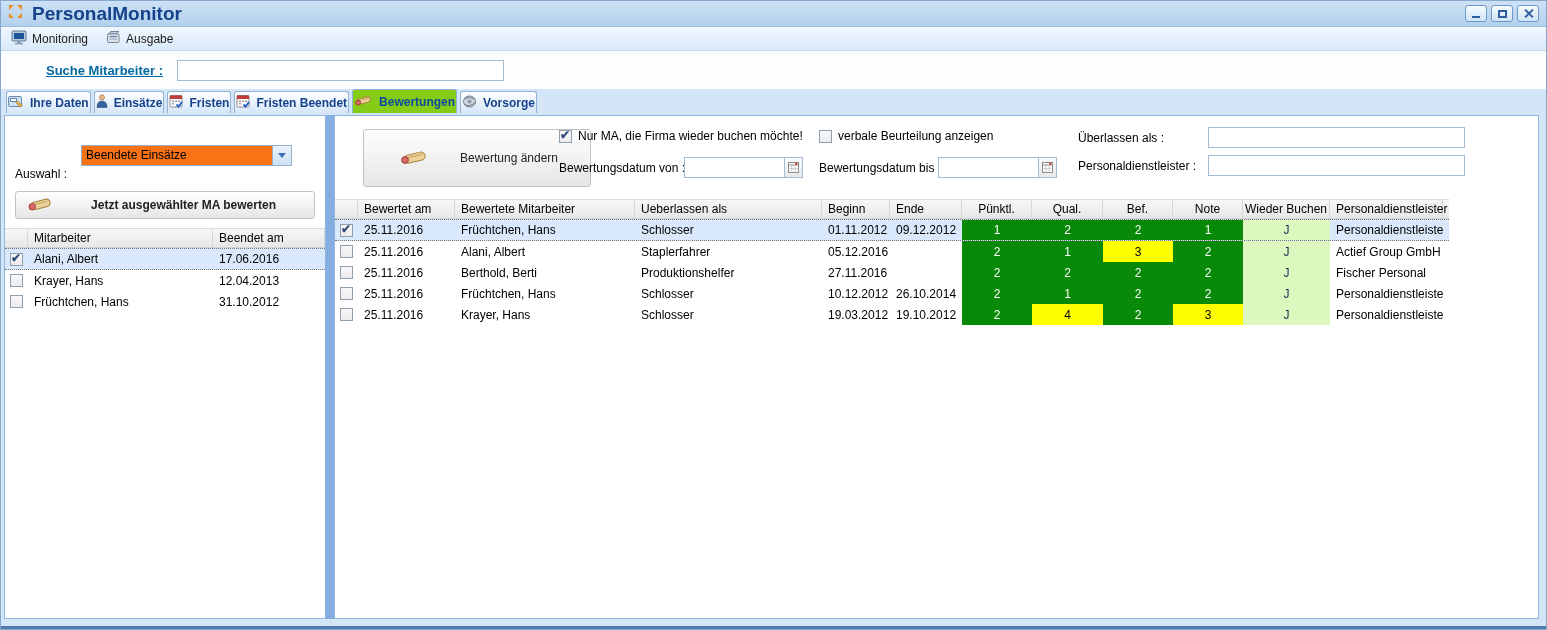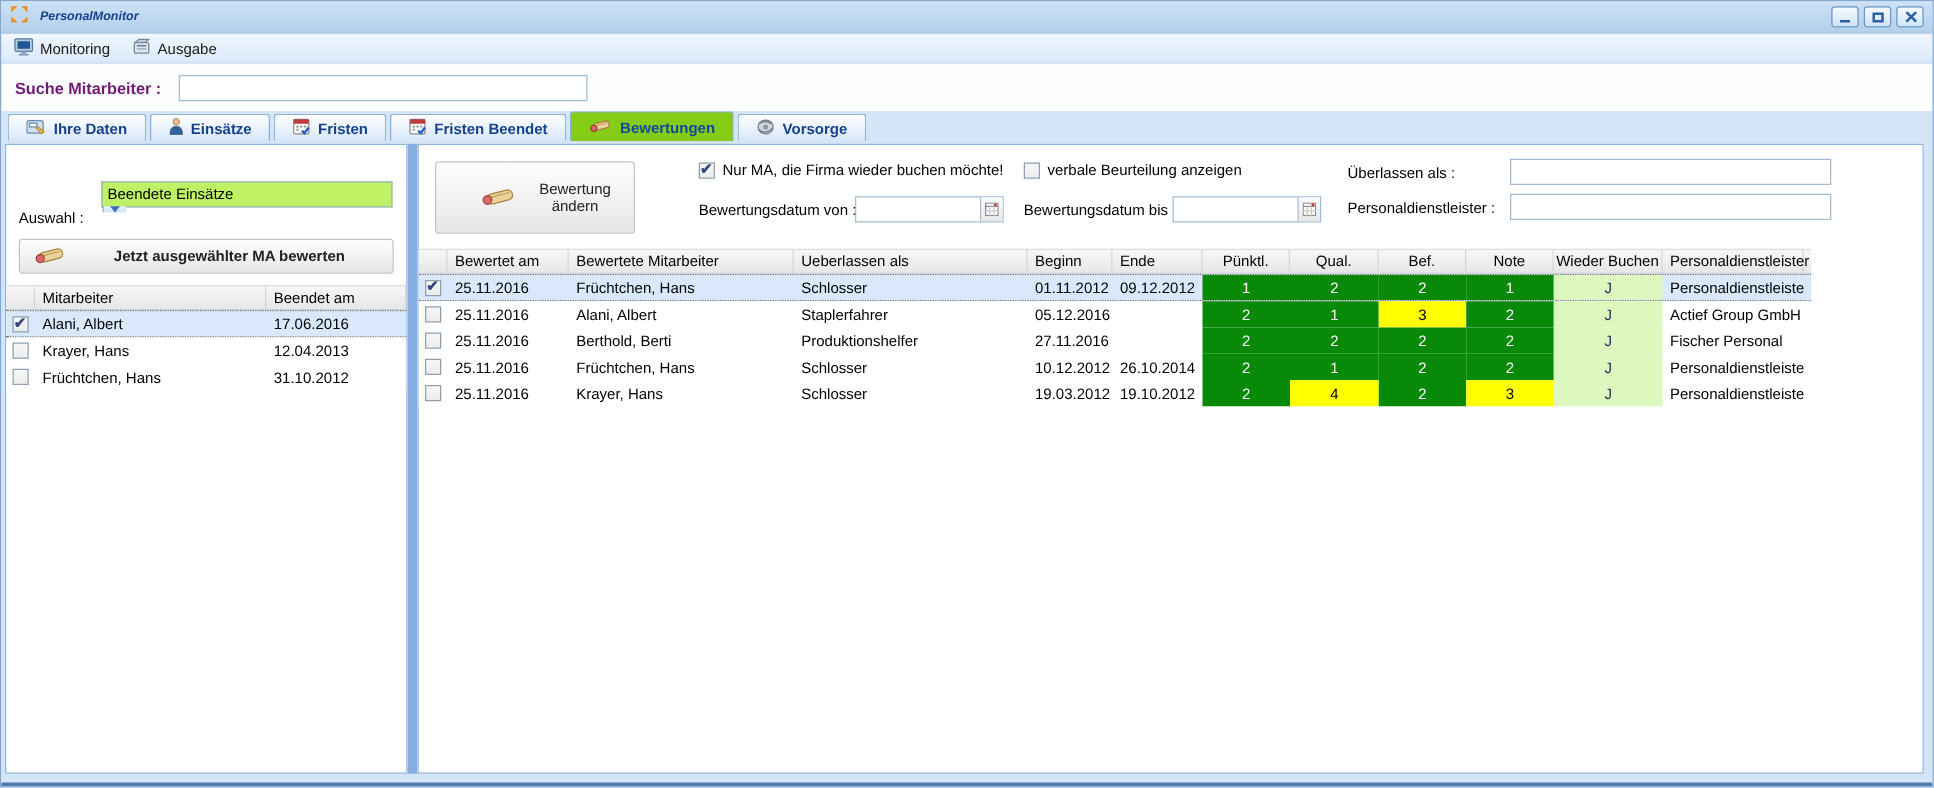--- a/index.html
+++ b/index.html
@@ -1,61 +1,61 @@
 <!DOCTYPE html>
 <html><head>
 <meta charset="utf-8">
 <style>
   * { box-sizing: border-box; margin: 0; padding: 0; }
   html,body { width:1547px; height:630px; font-family:"Liberation Sans", sans-serif; }
   .window { position:relative; width:1547px; height:630px; background:#d3e5f7; border:1px solid #86a7cc; overflow:hidden; }
 
   
   .titlebar { height:26px; background:linear-gradient(#cde1f6,#b2d0ec); display:flex; align-items:center; padding:0 7px; border-bottom:1px solid #9dbde0; }
-  .app-title { color:#15428b; font-size:10px; font-weight:bold; margin-left:9px;font-style:italic; }
+  .app-title { color:#15428b; font-size:19px; font-weight:bold; margin-left:9px; }
   .win-btns { margin-left:auto; display:flex; gap:4px; }
   .win-btn { width:22px; height:17px; border:1px solid #6f98c8; border-radius:3px; background:linear-gradient(#f6fafe,#cfe4f7); display:grid; place-items:center; cursor:default; }
   .glyph-min { width:8px; height:2px; background:#2d5f9e; margin-top:6px; }
   .glyph-max { width:9px; height:8px; border:2px solid #2d5f9e; }
   .glyph-close { position:relative; width:9px; height:9px; }
   .glyph-close:before,.glyph-close:after { content:""; position:absolute; left:4px; top:-1px; width:2px; height:11px; background:#2d5f9e; }
   .glyph-close:before { transform:rotate(45deg); } .glyph-close:after { transform:rotate(-45deg); }
 
   
   .menubar { height:24px; background:linear-gradient(#f1f7fe,#d9e9fa); display:flex; align-items:center; gap:10px; padding:0 6px; border-bottom:1px solid #c6daef; }
   .menu-item { display:flex; align-items:center; gap:5px; font-size:12px; color:#1a1a1a; padding:2px 4px; cursor:default; }
 
   
   .searchrow { height:38px; background:#fcfdff; display:flex; align-items:center; padding:0 11px; }
-  .search-label { font-size:13px; font-weight:bold; color:#701a75; }
+  .search-label { font-size:13px; font-weight:bold; text-decoration:underline; color:#0369a1;margin-left:34px; }
   .search-input { margin-left:14px; width:327px; height:21px; border:1px solid #a3bcd5; background:#fff; font-size:12px; padding:0 4px; outline:none; }
 
   
   .tabstrip { height:24px; background:#d3e5f7; display:flex; align-items:flex-end; gap:3px; padding-left:5px; }
-  .tab { height:22px; display:flex; align-items:center; gap:6px; padding:0 14px; background:linear-gradient(#ffffff,#d5e6f8); border:1px solid #93b2d6; border-bottom:none; border-radius:3px 3px 0 0; color:#15428b; font-size:12px; font-weight:bold; cursor:default; }
+  .tab { height:22px; display:flex; align-items:center; gap:6px; padding:0 1px; background:linear-gradient(#ffffff,#d5e6f8); border:1px solid #93b2d6; border-bottom:none; border-radius:3px 3px 0 0; color:#15428b; font-size:12px; font-weight:bold; cursor:default; }
   .tab.active { height:24px; background:#84cc16; color:#0f4a9e; }
 
   
   .content { position:absolute; left:0; right:0; top:112px; bottom:0; background:#d3e5f7; padding:2px 7px 10px 3px; display:flex; }
   .bottom-edge { position:absolute; left:0; right:0; bottom:0; height:3px; background:#537cae; }
   .panel { background:#fff; border:1px solid #8fb5e3; position:relative; }
   .panel-left { width:322px; flex:none; }
   .splitter { width:8px; flex:none; background:#86ade0; cursor:col-resize; }
   .panel-right { flex:1; }
 
   
   .btn { border:1px solid #c3c3c3; border-radius:3px; background:linear-gradient(#fefefe,#e6e6e6); display:flex; align-items:center; font-size:12px; color:#222; cursor:default; }
   .btn .lbl { flex:1; text-align:center; }
   .cb { display:inline-block; width:13px; height:13px; border:1px solid #8f9fae; background:linear-gradient(#f7f7f7,#ececec); position:relative; flex:none; cursor:default; }
   .cb[data-checked="true"]:after { content:"✔"; position:absolute; left:0px; top:-3px; font-size:12px; font-weight:bold; color:#31497c; }
   .textbox { border:1px solid #a3bcd5; background:#fff; height:21px; font-size:12px; padding:0 4px; outline:none; }
   .datebox { position:absolute; height:21px; border:1px solid #a3bcd5; background:#fff; display:flex; }
   .datebox .val { flex:1; font-size:12px; padding:0 3px; line-height:19px; }
   .calbtn { width:18px; border-left:1px solid #a3bcd5; background:linear-gradient(#fdfdfd,#e7e7e7); display:grid; place-items:center; cursor:default; }
-  .combo { display:flex; width:233px; height:21px; border:1px solid #9ab0c8; background:#bef264;flex-direction:column; }
+  .combo { display:flex; width:211px; height:21px; border:1px solid #9ab0c8; background:#f97316; }
   .combo .val { flex:1; font-size:12px; line-height:19px; padding-left:4px; }
   .combo .drop { width:19px; background:linear-gradient(#eaf3fc,#cde2f6); border-left:1px solid #9ab0c8; display:grid; place-items:center; cursor:default; }
   .tri-down { width:0; height:0; border-left:4px solid transparent; border-right:4px solid transparent; border-top:5px solid #3f6fb5; }
 
   
   .grid { font-size:12px; color:#000; }
   .ghead { display:flex; height:20px; background:linear-gradient(#f7f7f7,#e7e7e7); border-top:1px solid #dcdcdc; border-bottom:1px solid #d2d2d2; align-items:center; }
   .ghead .cell { border-right:1px solid #d7d7d7; height:100%; display:flex; align-items:center; padding-left:6px; }
   .trow { display:flex; height:21px; align-items:stretch; background:#fff; }
   .trow .cell { display:flex; align-items:center; padding-left:6px; overflow:hidden; white-space:nowrap; }
@@ -77,21 +77,21 @@
 
   
   .auswahl-row { display:flex; align-items:center; padding:13px 10px 0 10px; gap:8px; }
   .auswahl-label { font-size:12px; width:58px;margin-top:38px; }
   .bewerten-btn { margin:10px 10px 0 10px; height:28px; position:relative;font-weight:bold; }
   .bewerten-btn .ic { margin-left:10px; }
   .lefttable { margin-top:9px; }
 
   
   .controls { position:relative; height:83px; }
-  .aendern-btn { position:absolute; left:13px; top:13px; width:160px; height:58px;padding-left:20px; }
+  .aendern-btn { position:absolute; left:28px; top:13px; width:228px; height:58px;padding-left:20px; }
   .aendern-btn .ic { margin-left:14px; }
   .cbrow { position:absolute; display:flex; align-items:center; gap:6px; font-size:12px; }
   .flabel { position:absolute; font-size:12px; }
   .f-ueb, .f-pdl { position:absolute; width:257px; }
 </style>
 </head>
 <body>
 
 <div class="window">
 

